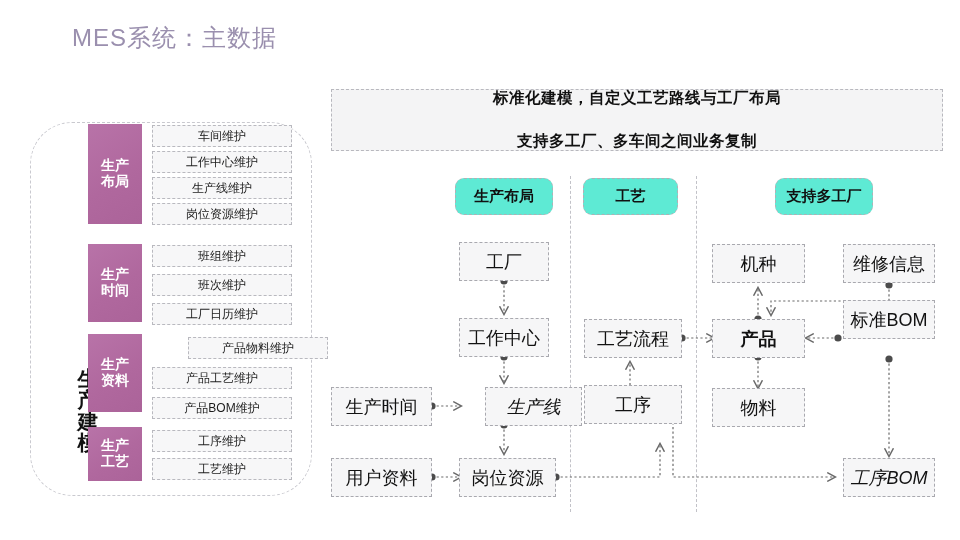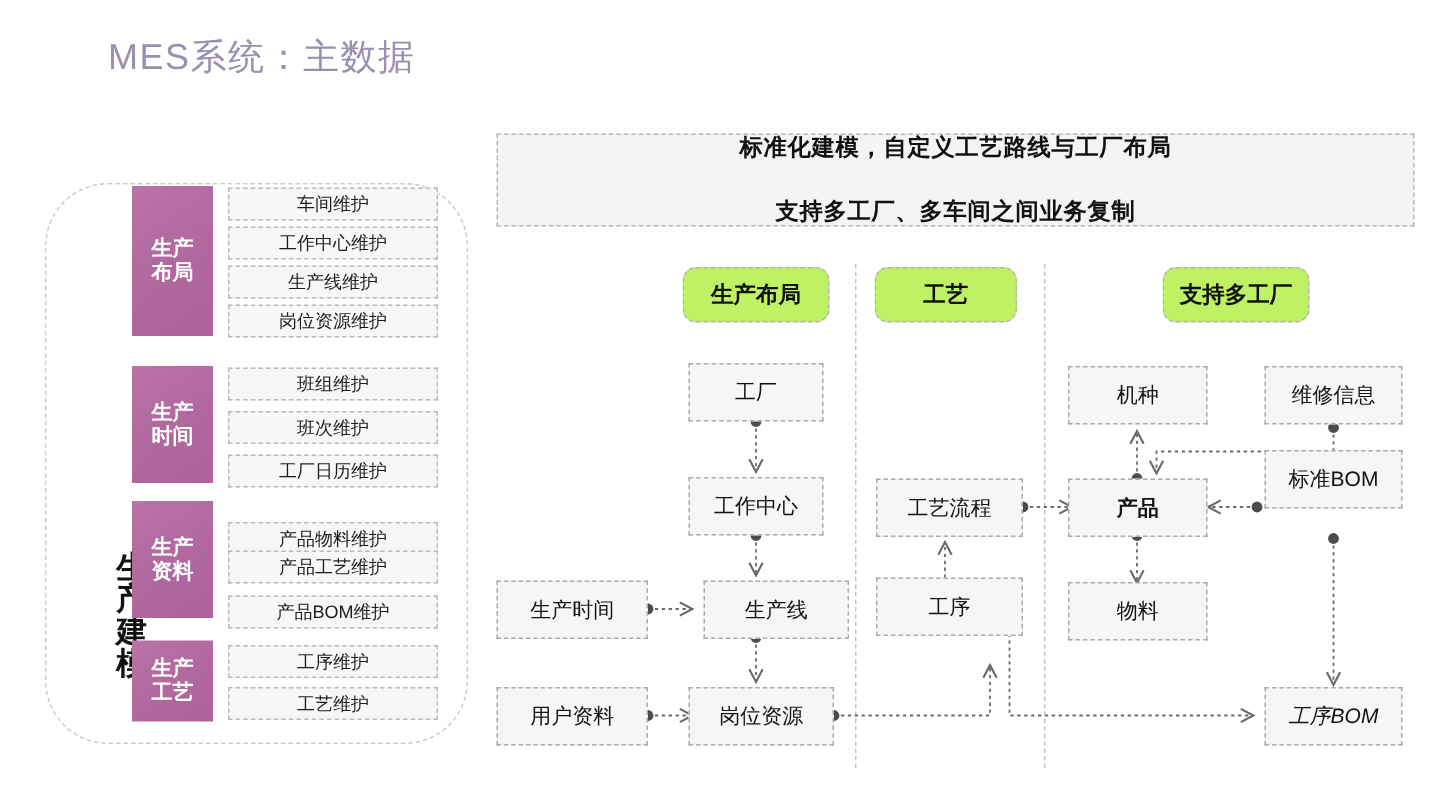--- a/index.html
+++ b/index.html
@@ -49,34 +49,34 @@
     position:absolute;left:331px;top:89px;width:612px;height:62px;
     border:1.3px dashed #b8b8be;background:#f4f4f5;box-sizing:border-box;
     display:flex;flex-direction:column;align-items:center;justify-content:center;
     gap:22px;
   }
   .banner-line{font-size:15.5px;font-weight:bold;color:#111;white-space:nowrap;letter-spacing:.5px;}
 
   
   .sec-head{
     position:absolute;height:37px;
-    border:1.3px dashed #b0b0b6;border-radius:9px;background:#bef264;
+    border:1.3px dashed #b0b0b6;border-radius:9px;background:#5eead4;
     box-sizing:border-box;display:flex;align-items:center;justify-content:center;
     font-size:15px;font-weight:bold;color:#111;white-space:nowrap;
   }
   .divider{
     position:absolute;width:0;border-left:1.2px dashed #c2c2c8;
   }
 
   
   .node{
     position:absolute;height:39px;
     border:1.2px dashed #a9a9af;background:#f6f6f7;box-sizing:border-box;
     display:flex;align-items:center;justify-content:center;
-    font-size:14px;color:#121212;white-space:nowrap;
+    font-size:18px;color:#121212;white-space:nowrap;
   }
 
   
   #wires{position:absolute;left:0;top:0;width:960px;height:540px;pointer-events:none;}
 </style>
 </head>
 <body>
 
 <div id="root">
 
@@ -116,21 +116,21 @@
 
   <div class="sub-item" style="top:125px;">车间维护</div>
   <div class="sub-item" style="top:151px;">工作中心维护</div>
   <div class="sub-item" style="top:177px;">生产线维护</div>
   <div class="sub-item" style="top:203px;">岗位资源维护</div>
 
   <div class="sub-item" style="top:245px;">班组维护</div>
   <div class="sub-item" style="top:274px;">班次维护</div>
   <div class="sub-item" style="top:303px;">工厂日历维护</div>
 
-  <div class="sub-item" style="top:348px;">产品物料维护</div>
+  <div class="sub-item" style="top:337px;margin-left:36px;">产品物料维护</div>
   <div class="sub-item" style="top:367px;">产品工艺维护</div>
   <div class="sub-item" style="top:397px;">产品BOM维护</div>
 
   <div class="sub-item" style="top:430px;">工序维护</div>
   <div class="sub-item" style="top:458px;">工艺维护</div>
 
   <div class="banner">
     <div class="banner-line">标准化建模，自定义工艺路线与工厂布局</div>
     <div class="banner-line">支持多工厂、多车间之间业务复制</div>
   </div>
@@ -193,21 +193,21 @@
       <circle cx="838" cy="338" r="3.6"></circle>
       <circle cx="889" cy="285" r="3.6"></circle>
       <circle cx="889" cy="359" r="3.6"></circle>
       <circle cx="673" cy="404" r="3.6"></circle>
     </g>
   </svg>
 
   <div class="node" style="left:459px;top:242px;width:90px;">工厂</div>
   <div class="node" style="left:459px;top:318px;width:90px;">工作中心</div>
   <div class="node" style="left:331px;top:387px;width:101px;">生产时间</div>
-  <div class="node" style="left:469px;top:387px;width:97px;">生产线</div>
+  <div class="node" style="left:485px;top:387px;width:97px;font-style:italic;">生产线</div>
   <div class="node" style="left:331px;top:458px;width:101px;">用户资料</div>
   <div class="node" style="left:459px;top:458px;width:97px;">岗位资源</div>
 
   <div class="node" style="left:584px;top:319px;width:98px;">工艺流程</div>
   <div class="node" style="left:584px;top:385px;width:98px;">工序</div>
 
   <div class="node" style="left:712px;top:244px;width:93px;">机种</div>
   <div class="node" style="left:843px;top:244px;width:92px;">维修信息</div>
   <div class="node" style="left:712px;top:319px;width:93px;font-weight:bold;">产品</div>
   <div class="node" style="left:843px;top:300px;width:92px;">标准BOM</div>

